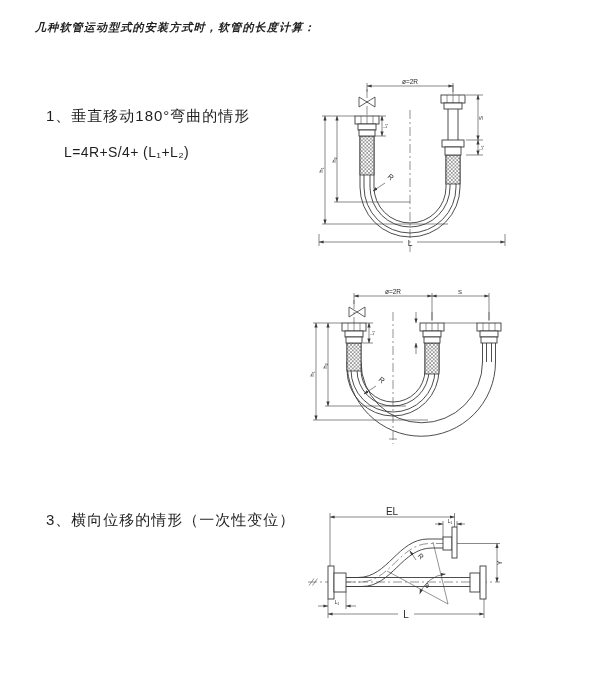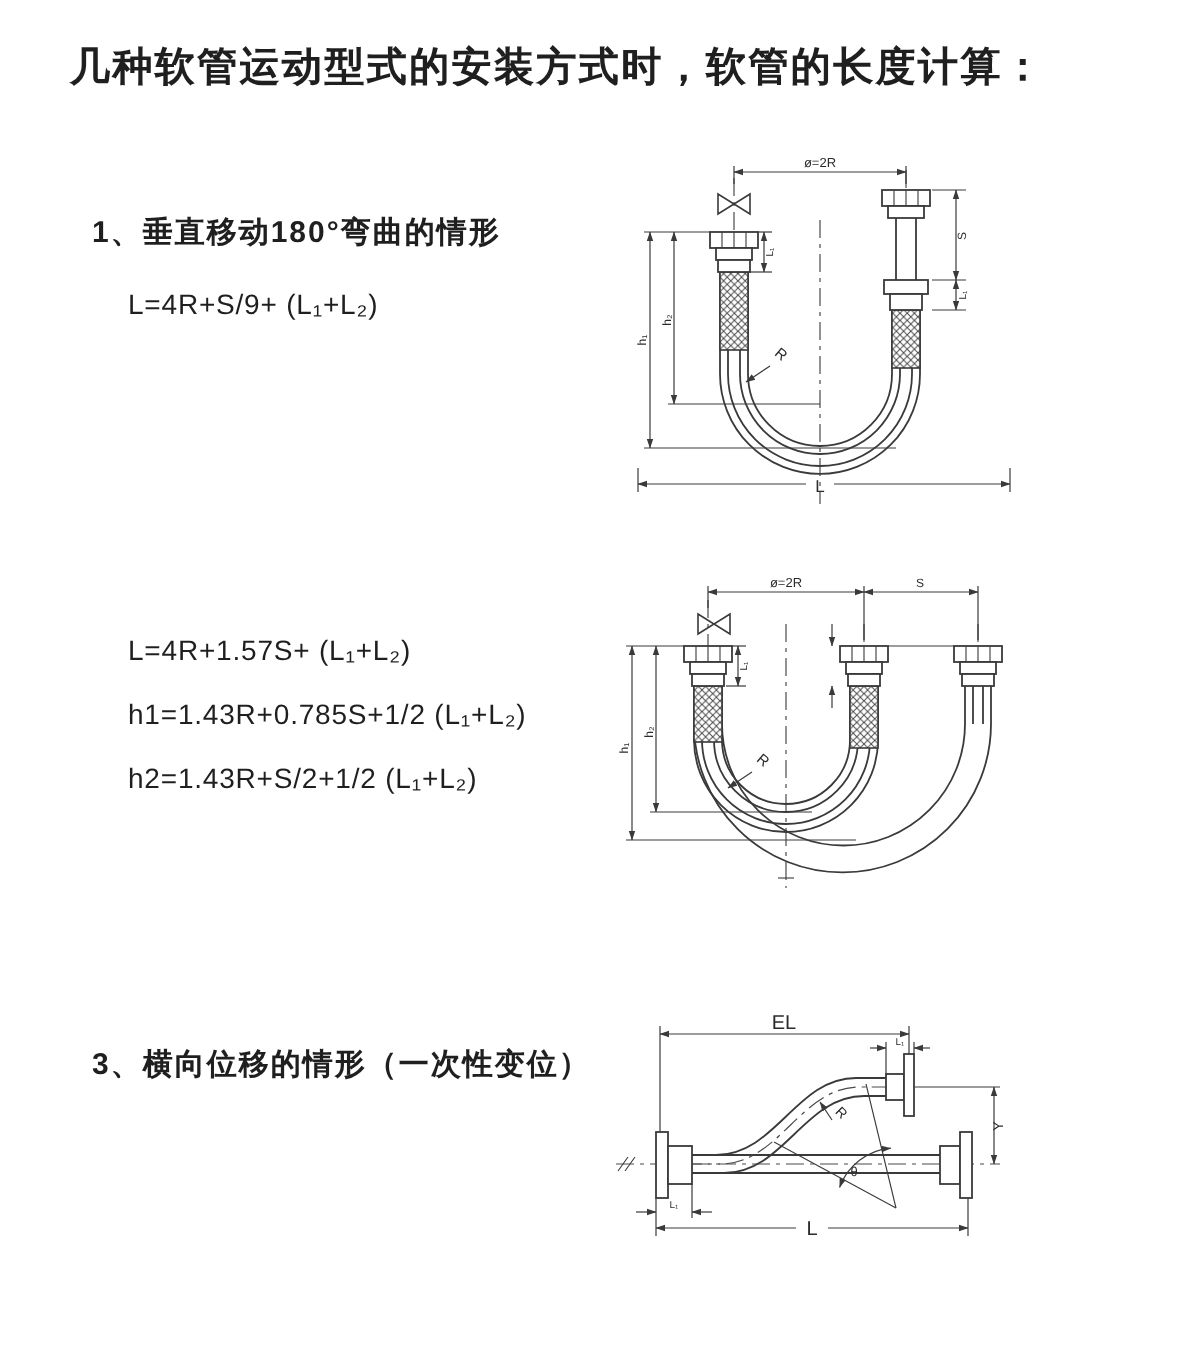--- a/index.html
+++ b/index.html
@@ -1,60 +1,55 @@
 <!DOCTYPE html>
 <html><head>
 <meta charset="utf-8">
 <style>
   html,body{margin:0;padding:0;}
   body{
     width:600px;height:675px;background:#ffffff;position:relative;overflow:hidden;
     font-family:"Liberation Sans","DejaVu Sans",sans-serif;color:#1f1f1f;
   }
   .page-title{
-    position:absolute;left:35px;top:20px;font-size:20px;letter-spacing:1.2px;
-    font-weight:600;white-space:nowrap;
+    position:absolute;left:35px;top:20px;font-size:11px;letter-spacing:1.2px;
+    font-weight:600;white-space:nowrap;font-style:italic;
   }
   .sec{position:absolute;left:46px;white-space:nowrap;}
-  .sec-heading{font-size:15px;font-weight:700;letter-spacing:1px;}
+  .sec-heading{font-size:15px;font-weight:400;letter-spacing:1px;}
   .formulas{margin:10px 0 0 18px;}
   .formulas .formula{height:32px;line-height:32px;font-size:14px;letter-spacing:0.4px;}
   #sec1{top:107px;}
   #sec2{top:299px;}
-  #sec3{top:511px;margin-top:12px;}
+  #sec3{top:511px;}
   .dwg{position:absolute;}
   #dwg1{left:315px;top:72px;}
   #dwg2{left:306px;top:282px;}
   #dwg3{left:300px;top:494px;}
   svg{display:block;}
   svg text{font-family:"Liberation Sans","DejaVu Sans",sans-serif;fill:#2a2a2a;}
   .hose{stroke:#3a3a3a;stroke-width:0.9;fill:none;}
   .thin{stroke:#3a3a3a;stroke-width:0.55;fill:none;}
   .dim{stroke:#3a3a3a;stroke-width:0.6;fill:none;}
   .cl{stroke:#4a4a4a;stroke-width:0.6;fill:none;stroke-dasharray:9 3 2 3;}
   .fit{stroke:#3a3a3a;stroke-width:0.9;fill:#ffffff;}
 </style>
 </head>
 <body>
 
 <div class="page-title">几种软管运动型式的安装方式时，软管的长度计算：</div>
 
 <div class="sec" id="sec1">
   <div class="sec-heading">1、垂直移动180°弯曲的情形</div>
   <div class="formulas">
-    <div class="formula">L=4R+S/9+ (L₁+L₂)</div>
+    <div class="formula">L=4R+S/4+ (L₁+L₂)</div>
   </div>
 </div>
 
 <div class="sec" id="sec2">
-  <div class="formulas">
-    <div class="formula">L=4R+1.57S+ (L₁+L₂)</div>
-    <div class="formula">h1=1.43R+0.785S+1/2 (L₁+L₂)</div>
-    <div class="formula">h2=1.43R+S/2+1/2 (L₁+L₂)</div>
-  </div>
 </div>
 
 <div class="sec" id="sec3">
   <div class="sec-heading">3、横向位移的情形（一次性变位）</div>
 </div>
 
 <div class="dwg" id="dwg1">
 <svg width="220" height="192" viewBox="0 0 220 192">
   <defs>
     <pattern id="braid1" width="3.6" height="3.6" patternUnits="userSpaceOnUse">

